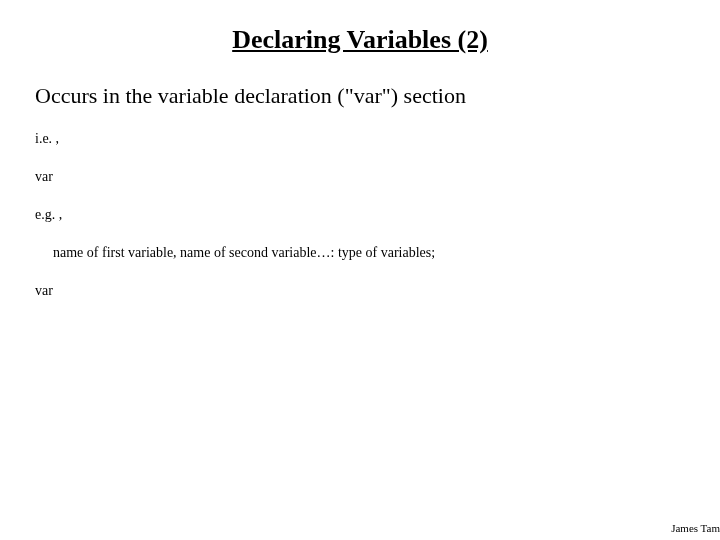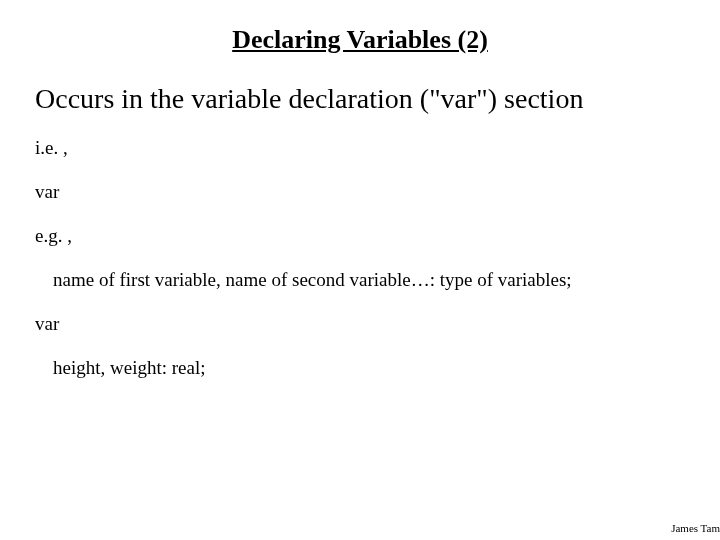--- a/index.html
+++ b/index.html
@@ -20,25 +20,25 @@
     }
     .title {
       font-size: 26px;
       font-weight: bold;
       text-decoration: underline;
       text-align: center;
       margin-bottom: 28px;
       margin-top: 5px;
     }
     .body-large {
-      font-size: 28px;
+      font-size: 22px;
       margin-bottom: 22px;
     }
     .body-small {
-      font-size: 19px;
+      font-size: 14px;
       margin-bottom: 22px;
     }
     .indent {
       padding-left: 18px;
     }
     .footer {
       position: absolute;
       bottom: 6px;
       right: 0;
       font-size: 11px;
@@ -56,17 +56,16 @@
   <p class="body-small">i.e. ,</p>
 
   <p class="body-small">var</p>
 
   <p class="body-small">e.g. ,</p>
 
   <p class="body-small indent">name of first variable, name of second variable…: type of variables;</p>
 
   <p class="body-small">var</p>
 
-  <p class="body-small indent">height, weight: real;</p>
 
 </div>
 
 <div class="footer">James Tam</div>
 
 </body></html>

